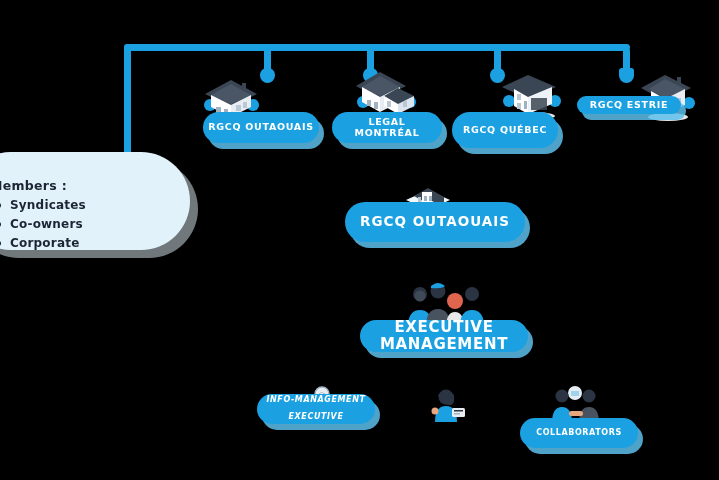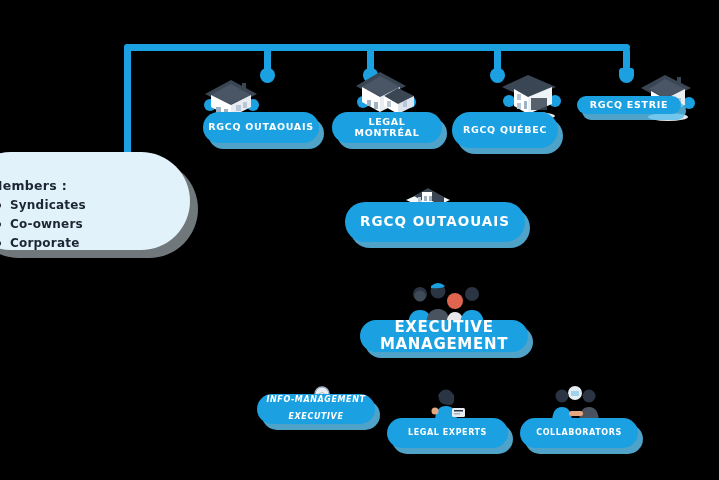--- a/index.html
+++ b/index.html
@@ -229,20 +229,17 @@
       <rect x="23" y="26" width="14" height="5" rx="2.5" fill="#e8a87f"></rect>
     </svg>
   </div>
 
   <div class="pill bottom" style="left:257px;top:394px;width:118px;height:30px;font-style:italic;">
     <span>
       <span>INFO-MANAGEMENT</span><br>
       <span>EXECUTIVE</span>
     </span>
   </div>
-  <div class="pill bottom" style="left:387px;top:418px;width:121px;height:30px;">
-    <span>LEGAL EXPERTS</span>
-  </div>
   <div class="pill bottom" style="left:520px;top:418px;width:118px;height:30px;">
     <span>COLLABORATORS</span>
   </div>
 
 </div>
 
 </body></html>

